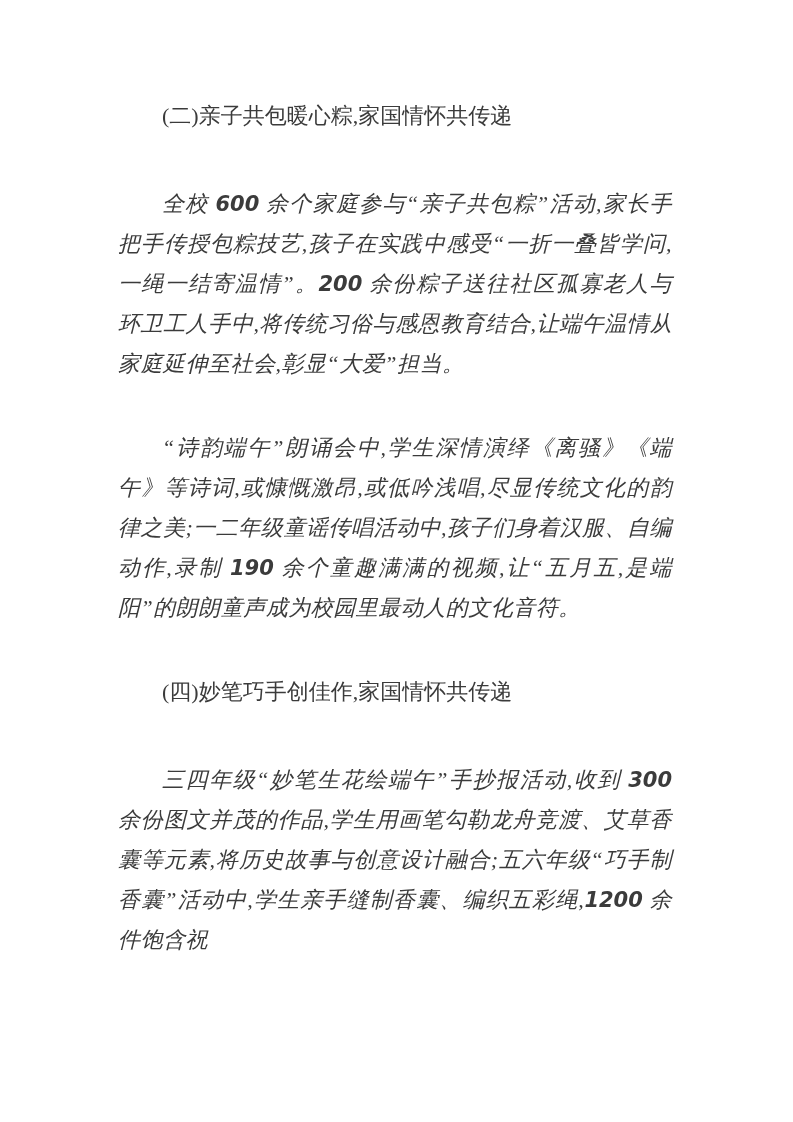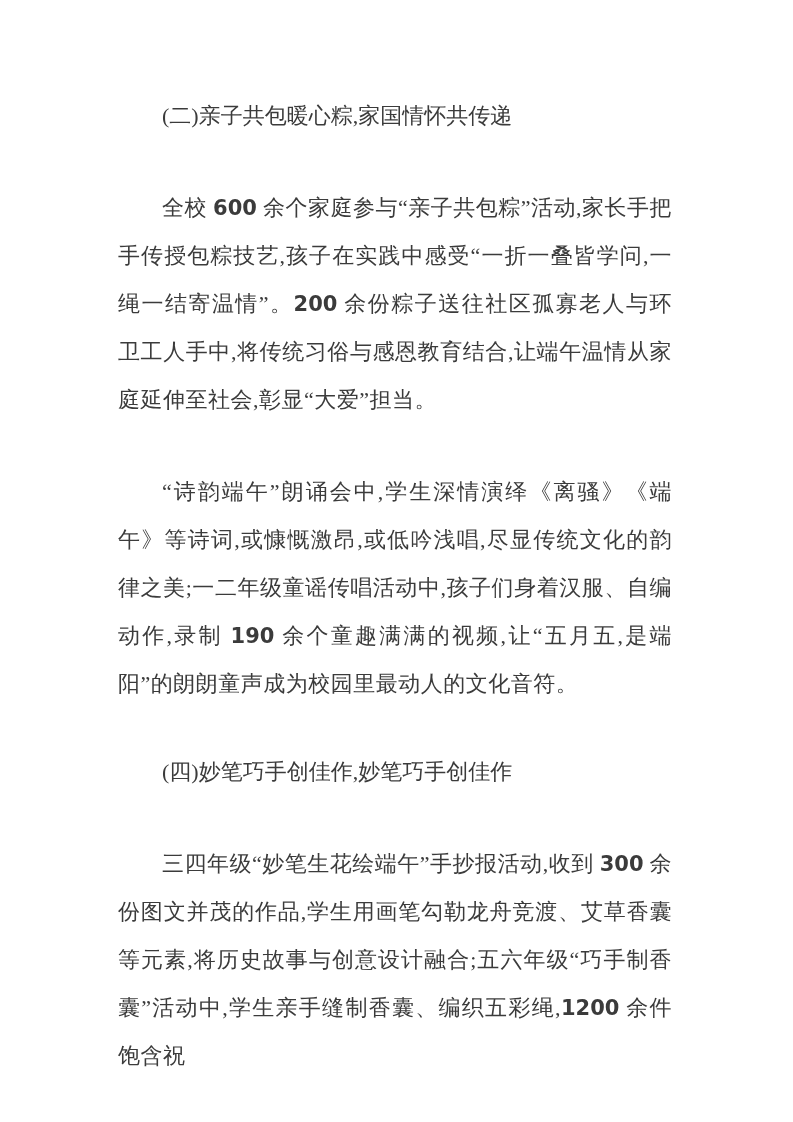--- a/index.html
+++ b/index.html
@@ -25,26 +25,27 @@
   .heading {
     font-size: 22px;
     line-height: 40px;
     font-weight: normal;
     margin: 0 0 48px 0;
     text-indent: 2em;
     white-space: nowrap;
   }
   .para {
     font-size: 22px;
-    line-height: 48px;
+    line-height: 40px;
     margin: 0 0 44px 0;
     text-indent: 2em;
     text-align: justify;
     text-justify: inter-ideograph;
     letter-spacing: 0.5px;
+    font-style: italic;
   }
   .para.last {
     margin-bottom: 0;
   }
   
   .num {
     font-family: "DejaVu Sans", "Liberation Sans", sans-serif;
     font-weight: 600;
     font-size: 21px;
     letter-spacing: 0;
@@ -54,17 +55,17 @@
 <body>
 
 <div class="page">
   <div class="content">
 
     <h2 class="heading numify">(二)亲子共包暖心粽,家国情怀共传递</h2>
     <p class="para numify">全校 <span class="num">600</span> 余个家庭参与“亲子共包粽”活动,家长手把手传授包粽技艺,孩子在实践中感受“一折一叠皆学问,一绳一结寄温情”。<span class="num">200</span> 余份粽子送往社区孤寡老人与环卫工人手中,将传统习俗与感恩教育结合,让端午温情从家庭延伸至社会,彰显“大爱”担当。</p>
 
     <p class="para numify">“诗韵端午”朗诵会中,学生深情演绎《离骚》《端午》等诗词,或慷慨激昂,或低吟浅唱,尽显传统文化的韵律之美;一二年级童谣传唱活动中,孩子们身着汉服、自编动作,录制 <span class="num">190</span> 余个童趣满满的视频,让“五月五,是端阳”的朗朗童声成为校园里最动人的文化音符。</p>
 
-    <h2 class="heading numify">(四)妙笔巧手创佳作,妙笔巧手创佳作</h2>
+    <h2 class="heading numify">(四)妙笔巧手创佳作,家国情怀共传递</h2>
     <p class="para numify last">三四年级“妙笔生花绘端午”手抄报活动,收到 <span class="num">300</span> 余份图文并茂的作品,学生用画笔勾勒龙舟竞渡、艾草香囊等元素,将历史故事与创意设计融合;五六年级“巧手制香囊”活动中,学生亲手缝制香囊、编织五彩绳,<span class="num">1200</span> 余件饱含祝</p>
 
   </div>
 </div>
 
 </body></html>

